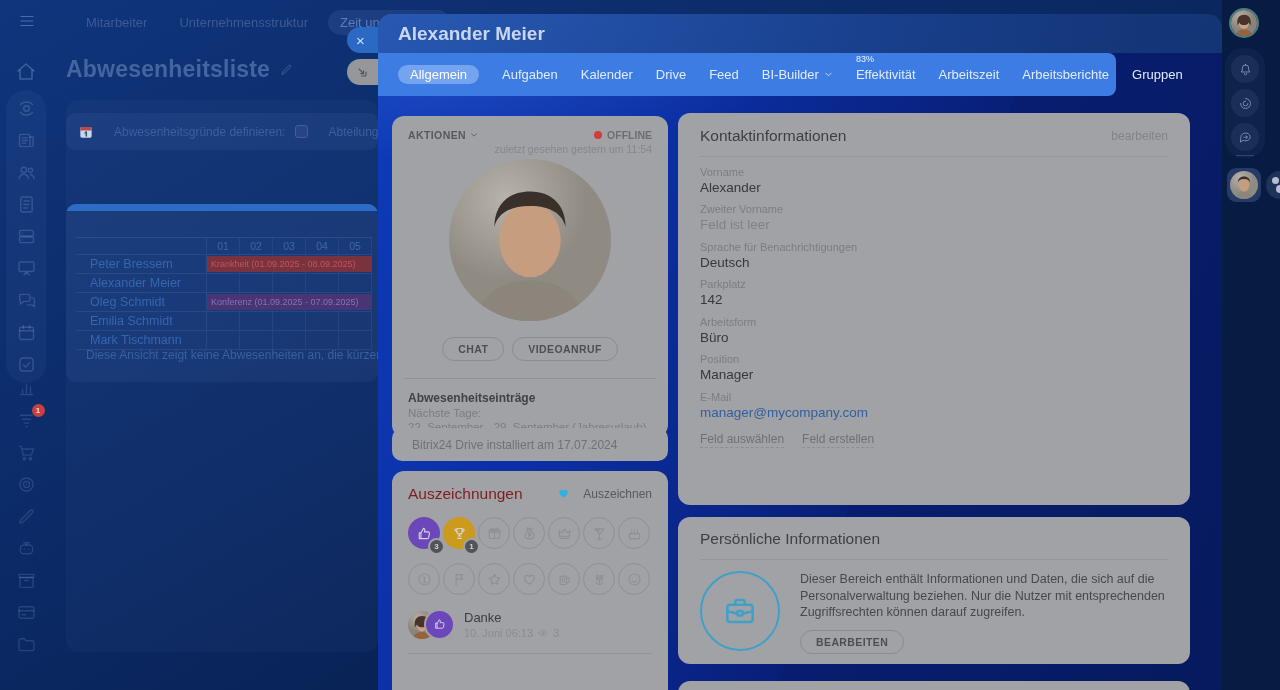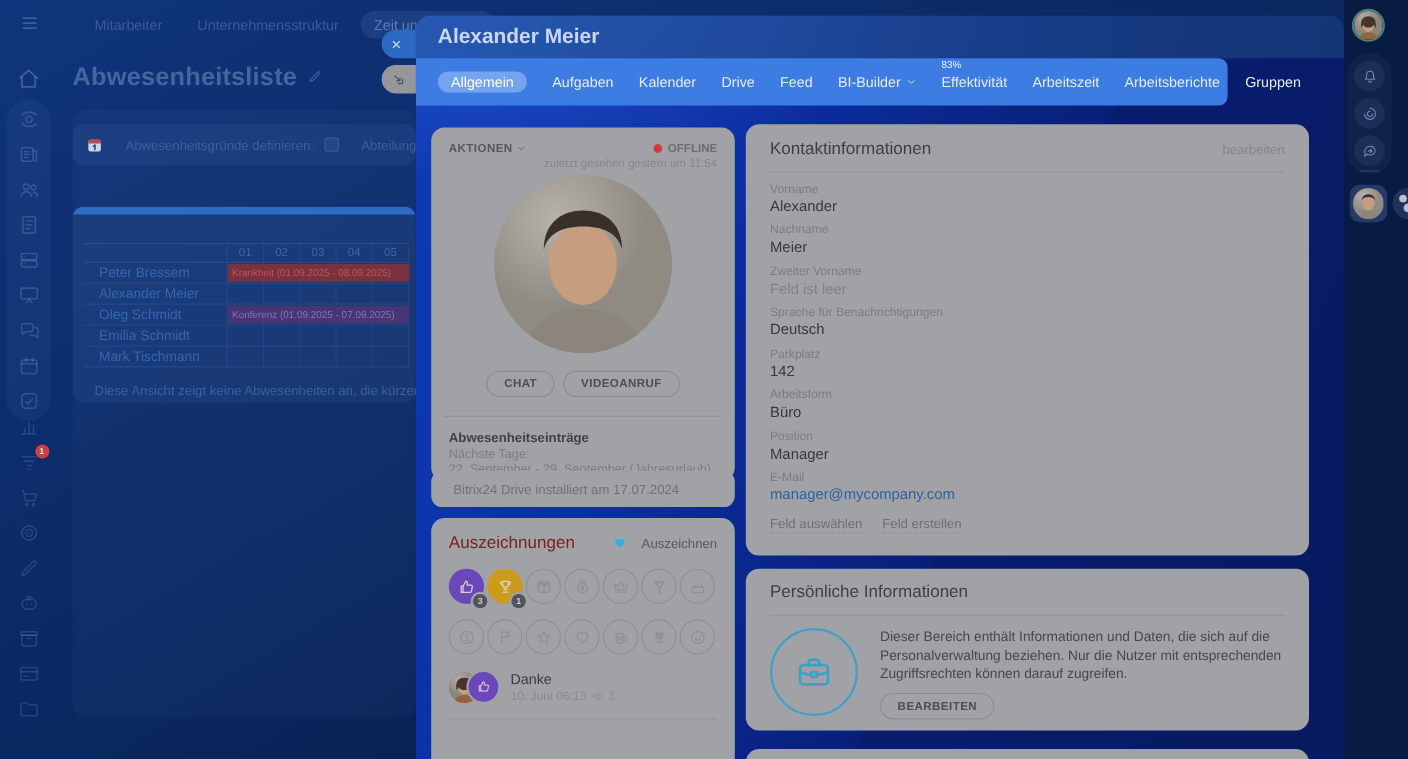--- a/index.html
+++ b/index.html
@@ -29,21 +29,21 @@
   .bg-title { font-size:23px; font-weight:bold; color:#45659f; letter-spacing:.2px; }
   .bg-pin { width:15px; height:15px; color:#40619b; }
   .bg-panel { position:absolute; left:14px; top:100px; width:312px; height:552px; background:rgba(150,180,235,.04); border-radius:12px; }
   .bg-toolbar { position:absolute; left:14px; top:113px; width:312px; height:37px; border-radius:9px;
      background:rgba(140,170,230,.08); display:flex; align-items:center; gap:10px; padding:0 12px; overflow:hidden; }
   .bg-toolbar .cal { width:16px; height:16px; flex:0 0 auto; }
   .tb-sep { width:1px; height:18px; background:rgba(120,155,220,.22); }
   .tb-text { color:#3c5f9e; font-size:12px; white-space:nowrap; }
   .tb-check { width:13px; height:13px; border:1px solid #3c5f9e; border-radius:3px; background:rgba(255,255,255,.05); flex:0 0 auto; }
 
-  .bg-table-card { position:absolute; left:14px; top:188px; width:312px; height:178px; border-radius:10px;
+  .bg-table-card { position:absolute; left:14px; top:204px; width:312px; height:178px; border-radius:10px;
      background:rgba(140,170,230,.07); overflow:hidden; }
   .bg-table-strip { height:7px; background:#2e6bc4; }
   .bg-table { margin:26px 0 0 10px; width:296px; border-top:1px solid rgba(100,140,210,.22); }
   .t-row { display:flex; height:19px; border-bottom:1px solid rgba(100,140,210,.18); position:relative; }
   .t-row.head { height:17px; }
   .t-name { width:140px; font-size:12.5px; color:#3566b0; display:flex; align-items:center; padding-left:14px; border-right:1px solid rgba(100,140,210,.18); cursor:pointer; white-space:nowrap; }
   .t-days { flex:1; display:flex; position:relative; }
   .t-day { width:33px; border-right:1px solid rgba(100,140,210,.14); font-size:10.5px; color:#3c67ad; display:flex; align-items:center; justify-content:center; }
   .t-bar { position:absolute; left:0; top:1px; bottom:1px; right:0; font-size:9px; display:flex; align-items:center; padding-left:4px; white-space:nowrap; overflow:hidden; }
   .t-bar.krankheit { background:#79333f; color:#c4525b; }
@@ -684,24 +684,20 @@
           <div class="c-title">Kontaktinformationen</div>
           <div class="c-edit">bearbeiten</div>
         </div>
         <div class="c-div"></div>
         <div id="contactFields">
             <div class="c-field">
               <div class="c-label">Vorname</div>
               <div class="c-value">Alexander</div>
             </div>
             <div class="c-field">
-              <div class="c-label">Nachname</div>
-              <div class="c-value">Meier</div>
-            </div>
-            <div class="c-field">
               <div class="c-label">Zweiter Vorname</div>
               <div class="c-value empty">Feld ist leer</div>
             </div>
             <div class="c-field">
               <div class="c-label">Sprache für Benachrichtigungen</div>
               <div class="c-value">Deutsch</div>
             </div>
             <div class="c-field">
               <div class="c-label">Parkplatz</div>
               <div class="c-value">142</div>

